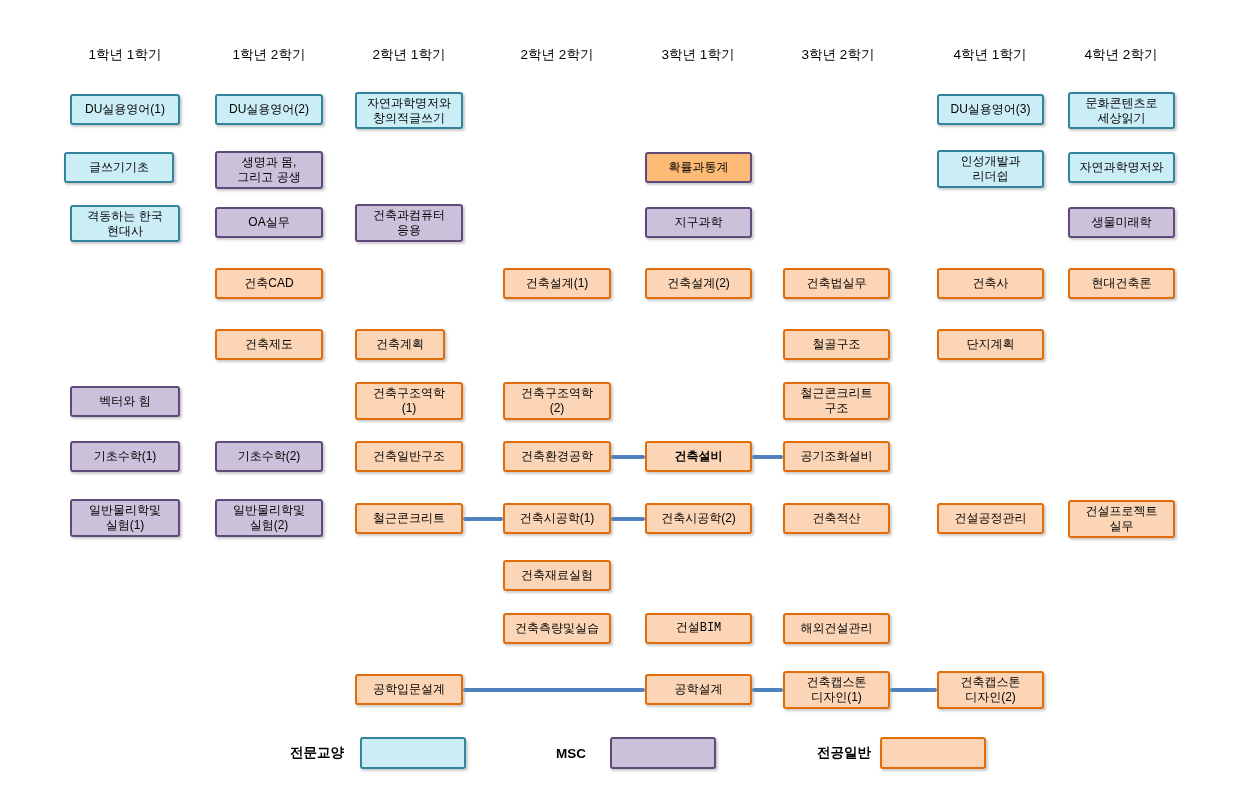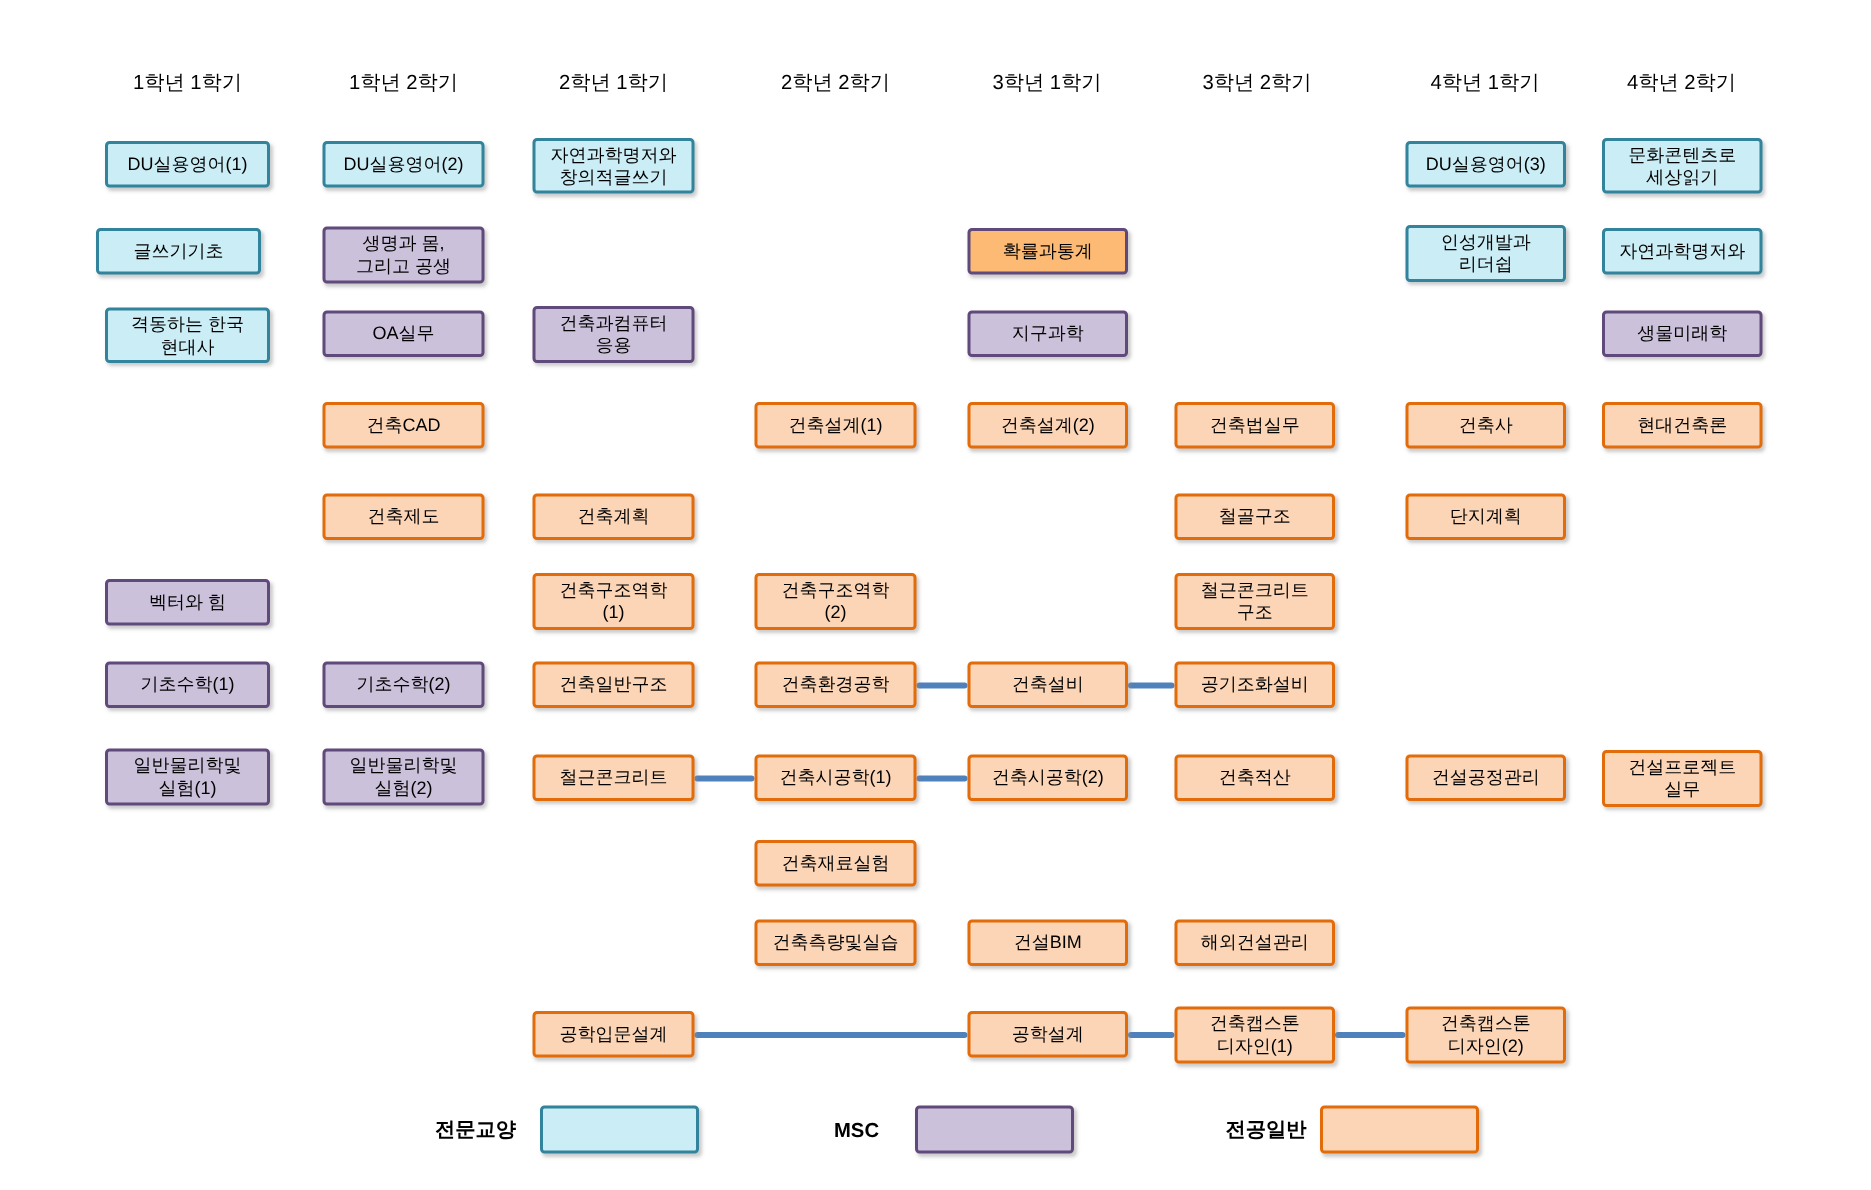--- a/index.html
+++ b/index.html
@@ -91,39 +91,39 @@
     <div class="box" style="left: 215px; top: 207px; width: 108px; height: 31px; background: rgb(204, 193, 218); border-color: rgb(96, 74, 123);">OA실무</div>
     <div class="box" style="left: 215px; top: 268px; width: 108px; height: 31px; background: rgb(251, 213, 181); border-color: rgb(227, 108, 10);">건축CAD</div>
     <div class="box" style="left: 215px; top: 329px; width: 108px; height: 31px; background: rgb(251, 213, 181); border-color: rgb(227, 108, 10);">건축제도</div>
     <div class="box" style="left: 215px; top: 441px; width: 108px; height: 31px; background: rgb(204, 193, 218); border-color: rgb(96, 74, 123);">기초수학(2)</div>
     <div class="box" style="left: 215px; top: 499px; width: 108px; height: 38px; background: rgb(204, 193, 218); border-color: rgb(96, 74, 123);">일반물리학및
 실험(2)</div>
     <div class="box" style="left: 355px; top: 204px; width: 108px; height: 38px; background: rgb(204, 193, 218); border-color: rgb(96, 74, 123);">건축과컴퓨터
 응용</div>
     <div class="box" style="left: 355px; top: 92px; width: 108px; height: 37px; background: rgb(203, 237, 246); border-color: rgb(49, 132, 155);">자연과학명저와
 창의적글쓰기</div>
-    <div class="box" style="left: 355px; top: 329px; width: 108px; height: 31px; background: rgb(251, 213, 181); border-color: rgb(227, 108, 10);">건축계획</div>
+    <div class="box" style="left: 355px; top: 329px; width: 90px; height: 31px; background: rgb(251, 213, 181); border-color: rgb(227, 108, 10);">건축계획</div>
     <div class="box" style="left: 355px; top: 382px; width: 108px; height: 38px; background: rgb(251, 213, 181); border-color: rgb(227, 108, 10);">건축구조역학
 (1)</div>
     <div class="box" style="left: 355px; top: 441px; width: 108px; height: 31px; background: rgb(251, 213, 181); border-color: rgb(227, 108, 10);">건축일반구조</div>
     <div class="box" style="left: 355px; top: 503px; width: 108px; height: 31px; background: rgb(251, 213, 181); border-color: rgb(227, 108, 10);">철근콘크리트</div>
     <div class="box" style="left: 355px; top: 674px; width: 108px; height: 31px; background: rgb(251, 213, 181); border-color: rgb(227, 108, 10);">공학입문설계</div>
     <div class="box" style="left: 503px; top: 268px; width: 108px; height: 31px; background: rgb(251, 213, 181); border-color: rgb(227, 108, 10);">건축설계(1)</div>
     <div class="box" style="left: 503px; top: 382px; width: 108px; height: 38px; background: rgb(251, 213, 181); border-color: rgb(227, 108, 10);">건축구조역학
 (2)</div>
     <div class="box" style="left: 503px; top: 441px; width: 108px; height: 31px; background: rgb(251, 213, 181); border-color: rgb(227, 108, 10);">건축환경공학</div>
     <div class="box" style="left: 503px; top: 503px; width: 108px; height: 31px; background: rgb(251, 213, 181); border-color: rgb(227, 108, 10);">건축시공학(1)</div>
     <div class="box" style="left: 503px; top: 560px; width: 108px; height: 31px; background: rgb(251, 213, 181); border-color: rgb(227, 108, 10);">건축재료실험</div>
     <div class="box" style="left: 503px; top: 613px; width: 108px; height: 31px; background: rgb(251, 213, 181); border-color: rgb(227, 108, 10);">건축측량및실습</div>
     <div class="box" style="left: 645px; top: 152px; width: 107px; height: 31px; background: #fdba74; border-color: rgb(96, 74, 123);">확률과통계</div>
     <div class="box" style="left: 645px; top: 207px; width: 107px; height: 31px; background: rgb(204, 193, 218); border-color: rgb(96, 74, 123);">지구과학</div>
     <div class="box" style="left: 645px; top: 268px; width: 107px; height: 31px; background: rgb(251, 213, 181); border-color: rgb(227, 108, 10);">건축설계(2)</div>
-    <div class="box" style="left: 645px; top: 441px; width: 107px; height: 31px; background: rgb(251, 213, 181); border-color: rgb(227, 108, 10);">건축설비</div>
+    <div class="box" style="left: 645px; top: 441px; width: 107px; height: 31px; background: rgb(251, 213, 181); border-color: rgb(227, 108, 10); font-weight: bold;">건축설비</div>
     <div class="box" style="left: 645px; top: 503px; width: 107px; height: 31px; background: rgb(251, 213, 181); border-color: rgb(227, 108, 10);">건축시공학(2)</div>
-    <div class="box" style="left: 645px; top: 613px; width: 107px; height: 31px; background: rgb(251, 213, 181); border-color: rgb(227, 108, 10);">건설BIM</div>
+    <div class="box" style="left: 645px; top: 613px; width: 107px; height: 31px; background: rgb(251, 213, 181); border-color: rgb(227, 108, 10); font-family: Liberation Mono, monospace;">건설BIM</div>
     <div class="box" style="left: 645px; top: 674px; width: 107px; height: 31px; background: rgb(251, 213, 181); border-color: rgb(227, 108, 10);">공학설계</div>
     <div class="box" style="left: 783px; top: 268px; width: 107px; height: 31px; background: rgb(251, 213, 181); border-color: rgb(227, 108, 10);">건축법실무</div>
     <div class="box" style="left: 783px; top: 329px; width: 107px; height: 31px; background: rgb(251, 213, 181); border-color: rgb(227, 108, 10);">철골구조</div>
     <div class="box" style="left: 783px; top: 382px; width: 107px; height: 38px; background: rgb(251, 213, 181); border-color: rgb(227, 108, 10);">철근콘크리트
 구조</div>
     <div class="box" style="left: 783px; top: 441px; width: 107px; height: 31px; background: rgb(251, 213, 181); border-color: rgb(227, 108, 10);">공기조화설비</div>
     <div class="box" style="left: 783px; top: 503px; width: 107px; height: 31px; background: rgb(251, 213, 181); border-color: rgb(227, 108, 10);">건축적산</div>
     <div class="box" style="left: 783px; top: 613px; width: 107px; height: 31px; background: rgb(251, 213, 181); border-color: rgb(227, 108, 10);">해외건설관리</div>
     <div class="box" style="left: 783px; top: 671px; width: 107px; height: 38px; background: rgb(251, 213, 181); border-color: rgb(227, 108, 10);">건축캡스톤
 디자인(1)</div>

